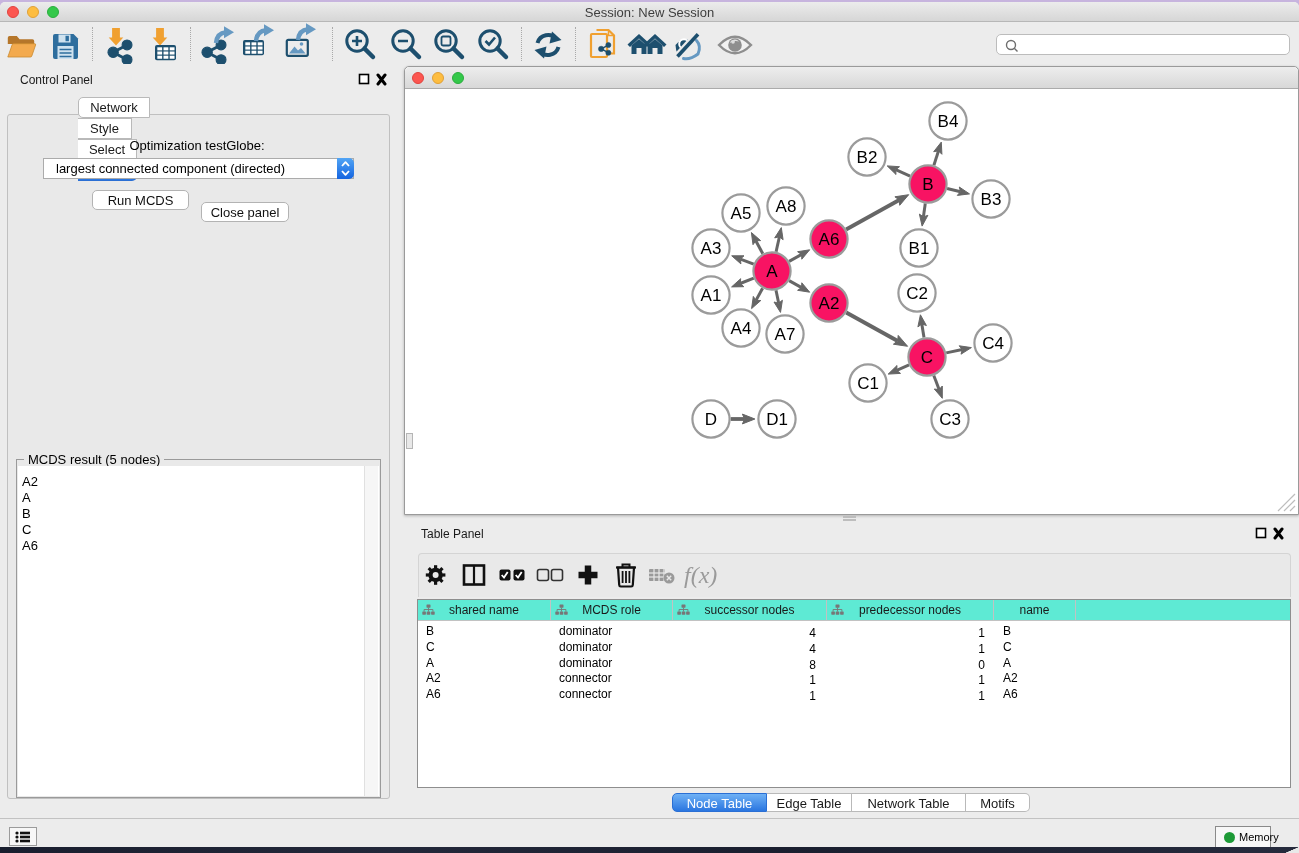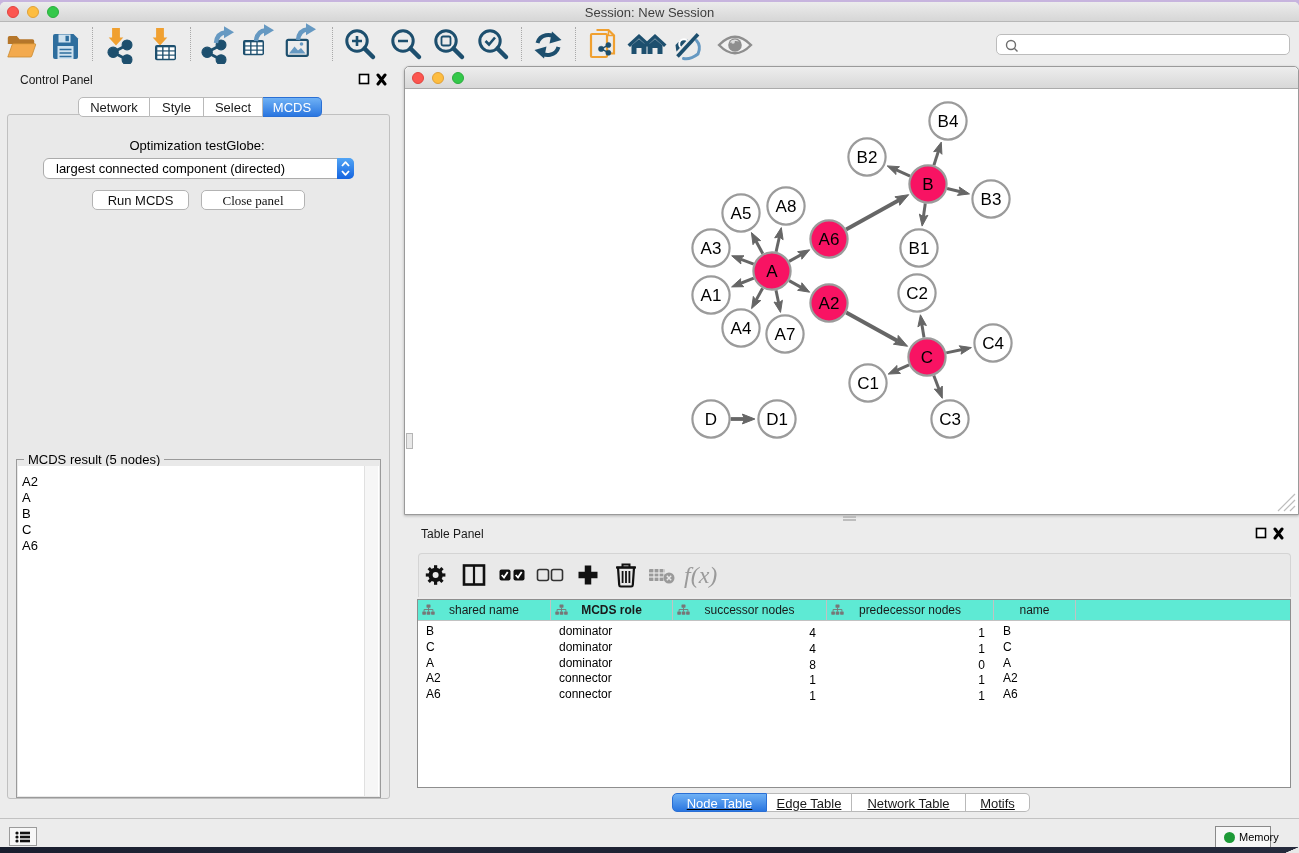--- a/index.html
+++ b/index.html
@@ -10,21 +10,21 @@
 #titlebar { position:absolute; left:0; top:0; width:1299px; height:20px; background:linear-gradient(#ececec,#d6d6d6); border-bottom:1px solid #b7b7b7; border-radius:5px 5px 0 0;text-decoration:underline; }
 .tl { position:absolute; top:4px; width:12px; height:12px; border-radius:50%; }
 #title { position:absolute; top:3px; left:0; width:100%; text-align:center; font-size:13px; color:#3e3e3e; }
 #toolbar { position:absolute; left:0; top:21px; width:1299px; height:41px; background:#ececec; }
 .sep { position:absolute; top:4px; height:34px; width:0; border-left:1px dotted #a9a9a9; }
 #searchbox { position:absolute; left:996px; top:11px; width:294px; height:21px; background:#fff; border:1px solid #bcbcbc; border-radius:5px; }
 #main { position:absolute; left:0; top:62px; width:1299px; height:754px; background:#ececec; }
 
 #cp-title { position:absolute; left:20px; top:9px; font-size:12px; color:#1a1a1a; }
 #cp-box { position:absolute; left:7px; top:50px; width:383px; height:685px; background:#e9e9e9; border:1px solid #c0c0c0; border-radius:3px; }
-.tabs { position:absolute; display:flex; height:20px; font-size:13px; }
+.tabs { position:absolute; display:flex; height:20px; font-size:13px;flex-direction:column; }
 .tab { background:#fff; border:1px solid #b9b9b9; border-left:none; color:#1a1a1a; text-align:center; line-height:19px; }
 .tab.first { border-left:1px solid #b9b9b9; border-radius:5px 0 0 5px; }
 .tab.last { border-radius:0 5px 5px 0; }
 .tab.sel { background:linear-gradient(#6fb1f5,#2a76e0); color:#fff; border-color:#2a6fd4; }
 
 .btn { position:absolute; background:#fff; border:1px solid #b3b3b3; border-radius:5px; font-size:13px; color:#111; text-align:center; }
 
 #mcds-fs { position:absolute; left:16px; top:395px; width:365px; height:339px; border:1px solid #9a9a9a; }
 #mcds-leg { position:absolute; left:7px; top:-8px; background:#e9e9e9; padding:0 4px; font-size:13px; color:#000; }
 #mcds-list { position:absolute; left:1px; top:6px; width:361px; height:330px; background:#fff; font-size:13px; color:#000; }
@@ -33,21 +33,21 @@
 #netwin { position:absolute; left:404px; top:2px; width:895px; height:449px; background:#fff; border:1px solid #9a9a9a; border-radius:5px 5px 0 0; box-shadow:0 1px 3px rgba(0,0,0,0.25); }
 #net-titlebar { position:absolute; left:0; top:0; width:100%; height:22px; background:linear-gradient(#ededed,#d8d8d8); border-bottom:1px solid #ababab; border-radius:5px 5px 0 0; }
 #net-title { position:absolute; top:4px; width:100%; text-align:center; font-size:13px; color:#1a1a1a; }
 
 #tp-title { position:absolute; left:421px; top:463px; font-size:12px; color:#1a1a1a; }
 #tbl-toolbar { position:absolute; left:418px; top:489px; width:873px; height:44px; background:#e9e9e9; border:1px solid #d4d4d4; border-radius:4px 4px 0 0; border-bottom:none;padding-left:48px; }
 #tbl { position:absolute; left:417px; top:535px; width:874px; height:189px; background:#fff; border:1px solid #8e8e8e; }
 #tbl-head { position:absolute; left:0; top:0; height:21px; background:#5eead4; border-bottom:1px solid #c2c2c2; font-size:12px; color:#1a1a1a; }
 .hcell { position:absolute; top:0; height:20px; line-height:20px; text-align:center; border-right:1px solid #c2c2c2; }
 .cell { position:absolute; font-size:12px; color:#000; height:16px; line-height:16px; }
-.bottom-tabs { position:absolute; top:729px; height:19px; display:flex; font-size:13px;text-decoration:underline; }
+.bottom-tabs { position:absolute; top:729px; height:19px; display:flex; font-size:13px; }
 
 #statusbar { position:absolute; left:0; top:816px; width:1299px; height:32px; background:#ececec; border-top:1px solid #c2c2c2; }
 #deskbottom { position:absolute; left:0; top:847px; width:1299px; height:6px; background:linear-gradient(90deg,#191e2e,#23283a 30%,#1a1f2f 60%,#262b3d); }
 </style>
 </head>
 <body>
 <div id="win">
   <div id="titlebar">
     <div class="tl" style="left:7px; background:#fc5650; border:1px solid #e0443f;"></div>
     <div class="tl" style="left:27px; background:#fdbd40; border:1px solid #e0a037;"></div>
@@ -216,31 +216,31 @@
         <path d="M20 2 L27 11 M27 2 L20 11" stroke="#000" stroke-width="3" stroke-linecap="round"></path>
       </svg>
     <div id="cp-box"></div>
     <div class="tabs" style="left:78px; top:33px;">
       <div class="tab first" style="width:72px">Network</div>
       <div class="tab" style="width:54px">Style</div>
       <div class="tab" style="width:59px">Select</div>
       <div class="tab last sel" style="width:59px">MCDS</div>
     </div>
     <div class="abs" style="left:0; top:74px; width:394px; text-align:center; font-size:13px; color:#000;">Optimization testGlobe:</div>
-    <div class="abs" style="left:43px; top:94px; width:311px; height:21px; background:#fff; border:1px solid #ababab; border-radius:6px;">
+    <div class="abs" style="left:43px; top:94px; width:311px; height:21px; background:#fff; border:1px solid #ababab; border-radius:0;">
       <div class="abs" style="left:12px; top:2px; font-size:13px; color:#000;">largest connected component (directed)</div>
       <div class="abs" style="right:-1px; top:-1px; width:17px; height:21px; background:linear-gradient(#52a5f5,#1464e0); border-radius:0 5px 5px 0;">
         <svg width="17" height="21" viewBox="0 0 17 21">
             <path d="M5 8 L8.5 4.2 L12 8" fill="none" stroke="#fff" stroke-width="1.8" stroke-linejoin="round"></path>
             <path d="M5 13 L8.5 16.8 L12 13" fill="none" stroke="#fff" stroke-width="1.8" stroke-linejoin="round"></path>
           </svg>
       </div>
     </div>
     <div class="btn" style="left:92px; top:126px; width:97px; height:20px; line-height:19px;">Run MCDS</div>
-    <div class="btn" style="left:201px; top:126px; width:104px; height:20px; line-height:19px;font-family:Liberation Serif, serif;">Close panel</div>
+    <div class="btn" style="left:201px; top:138px; width:88px; height:20px; line-height:19px;">Close panel</div>
     <div id="mcds-fs">
       <div id="mcds-leg">MCDS result (5 nodes)</div>
       <div id="mcds-list">
         <div style="padding:8px 0 0 4px; line-height:16px;">A2<br>A<br>B<br>C<br>A6</div>
         <div id="mcds-sb"></div>
       </div>
     </div>
     <div id="netwin">
       <div id="net-titlebar">
         <div class="tl" style="left:7px; top:5px; background:#fc5650; border:1px solid #e0443f;"></div>
@@ -416,21 +416,21 @@
       <div id="tbl-head" style="width:872px;">
         <div class="hcell" style="left:0; width:133px;"><svg width="13" height="12" viewBox="0 0 13 12" style="position:absolute; left:4px; top:4px;">
               <g fill="#777">
                 <rect x="4.5" y="0.5" width="4" height="3.2" rx="0.6"></rect>
                 <rect x="0.3" y="7.5" width="3.6" height="3.2" rx="0.6"></rect>
                 <rect x="4.7" y="7.5" width="3.6" height="3.2" rx="0.6"></rect>
                 <rect x="9.1" y="7.5" width="3.6" height="3.2" rx="0.6"></rect>
                 <path d="M6.5 3.7 V5.5 M2.1 7.5 V5.5 H10.9 V7.5 M6.5 5.5 V7.5" stroke="#777" stroke-width="0.9" fill="none"></path>
               </g>
             </svg>shared name</div>
-        <div class="hcell" style="left:133px; width:122px;font-weight:bold;"><svg width="13" height="12" viewBox="0 0 13 12" style="position:absolute; left:4px; top:4px;">
+        <div class="hcell" style="left:133px; width:122px;"><svg width="13" height="12" viewBox="0 0 13 12" style="position:absolute; left:4px; top:4px;">
               <g fill="#777">
                 <rect x="4.5" y="0.5" width="4" height="3.2" rx="0.6"></rect>
                 <rect x="0.3" y="7.5" width="3.6" height="3.2" rx="0.6"></rect>
                 <rect x="4.7" y="7.5" width="3.6" height="3.2" rx="0.6"></rect>
                 <rect x="9.1" y="7.5" width="3.6" height="3.2" rx="0.6"></rect>
                 <path d="M6.5 3.7 V5.5 M2.1 7.5 V5.5 H10.9 V7.5 M6.5 5.5 V7.5" stroke="#777" stroke-width="0.9" fill="none"></path>
               </g>
             </svg>MCDS role</div>
         <div class="hcell" style="left:255px; width:154px;"><svg width="13" height="12" viewBox="0 0 13 12" style="position:absolute; left:4px; top:4px;">
               <g fill="#777">

